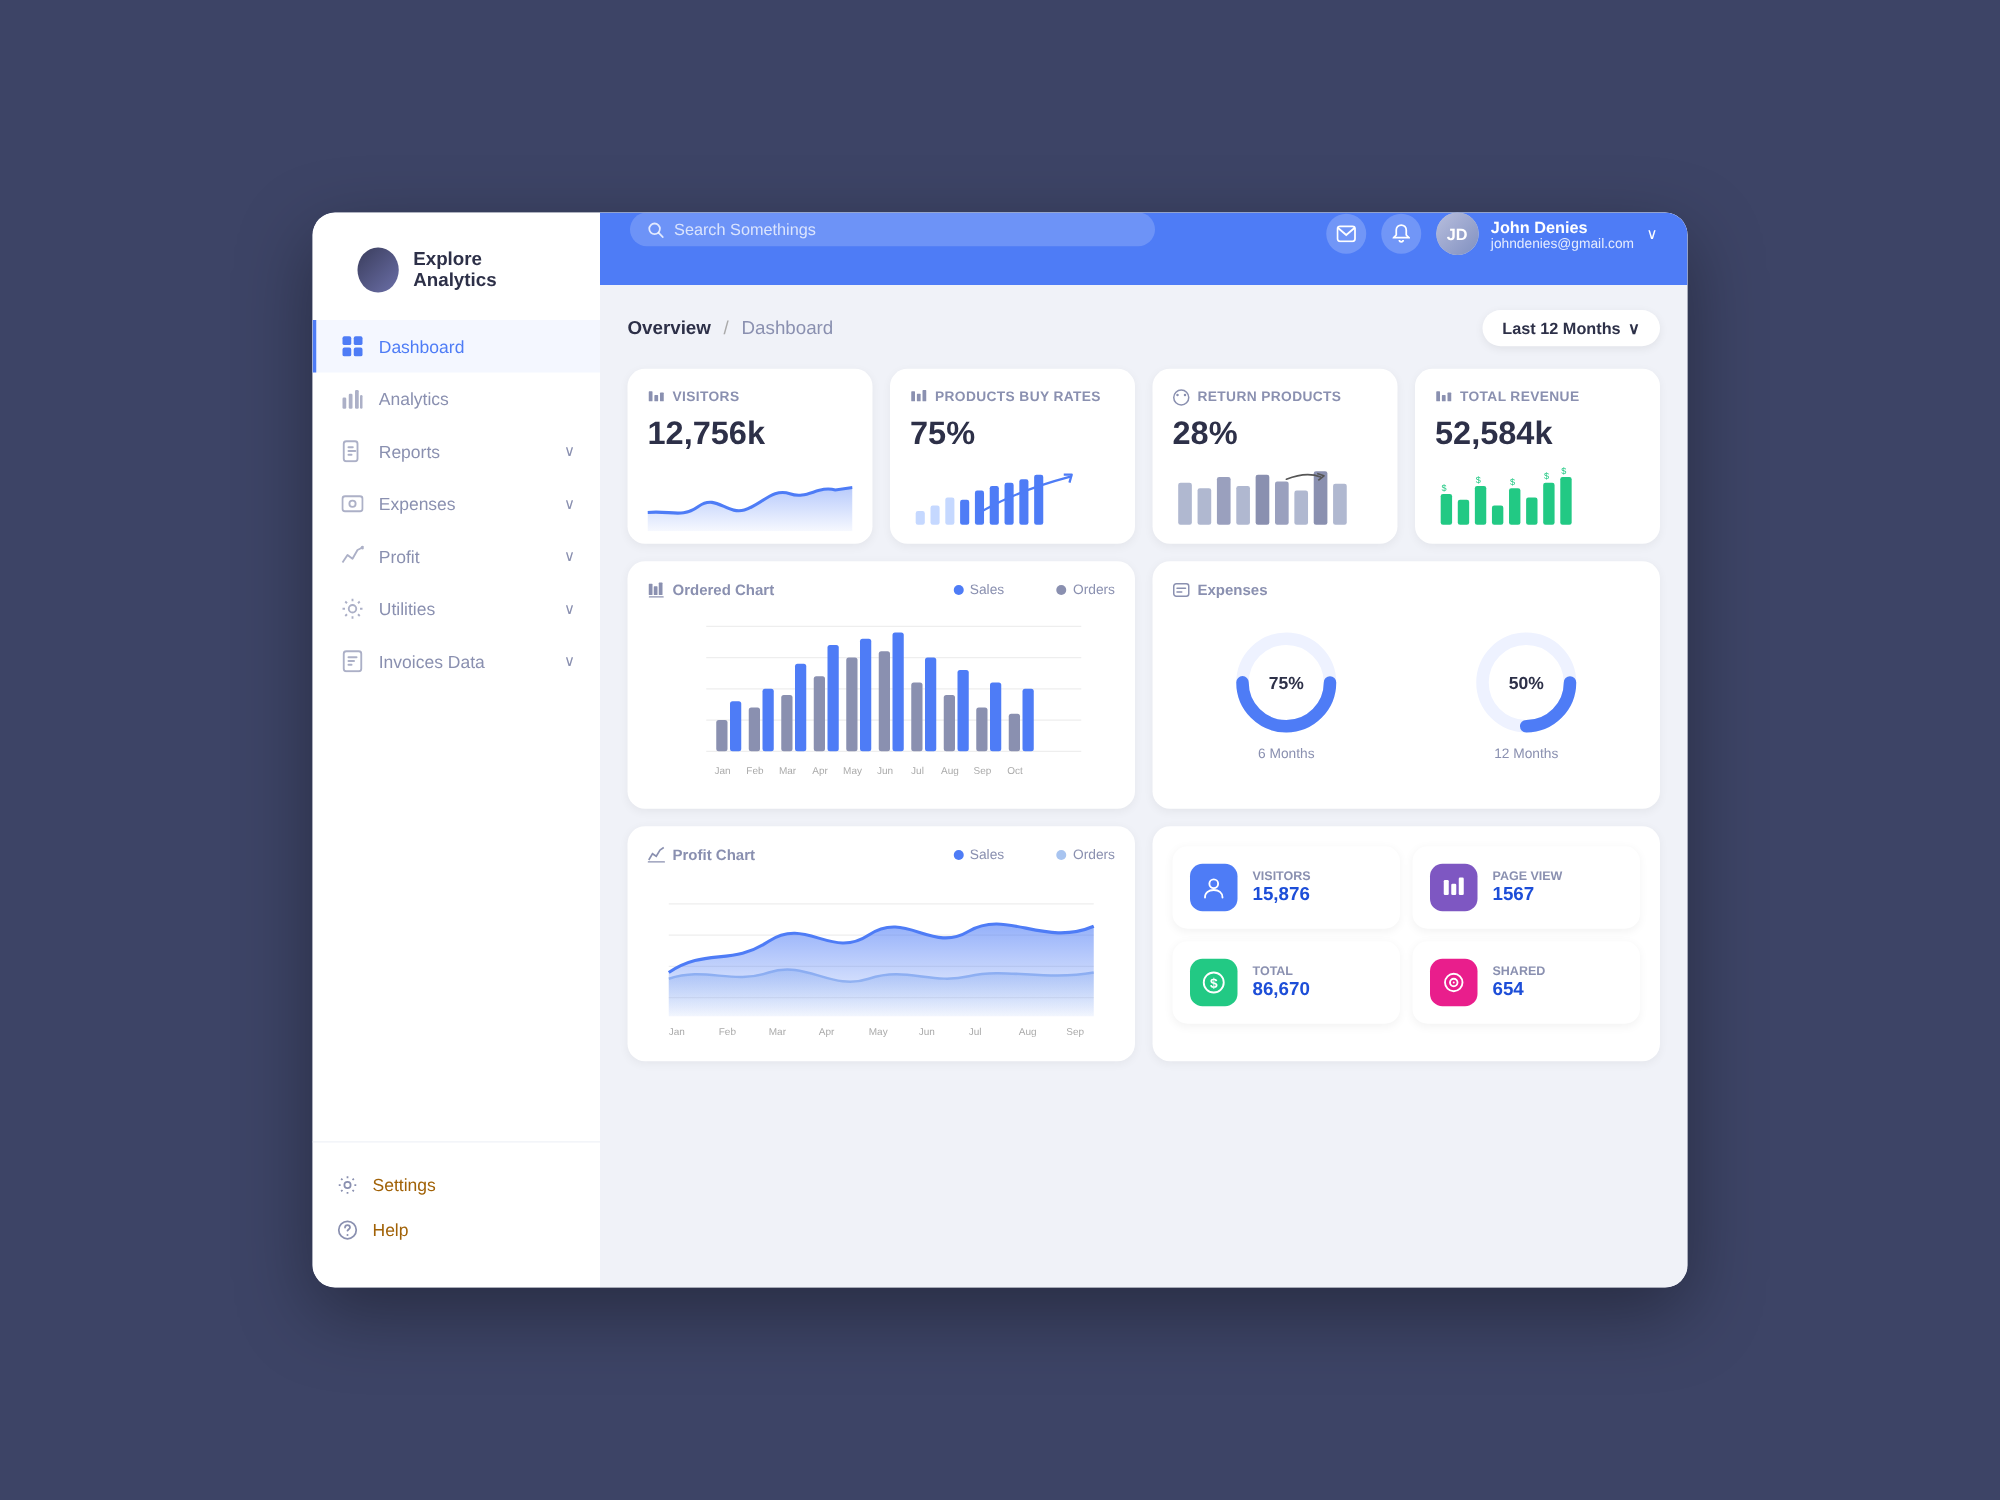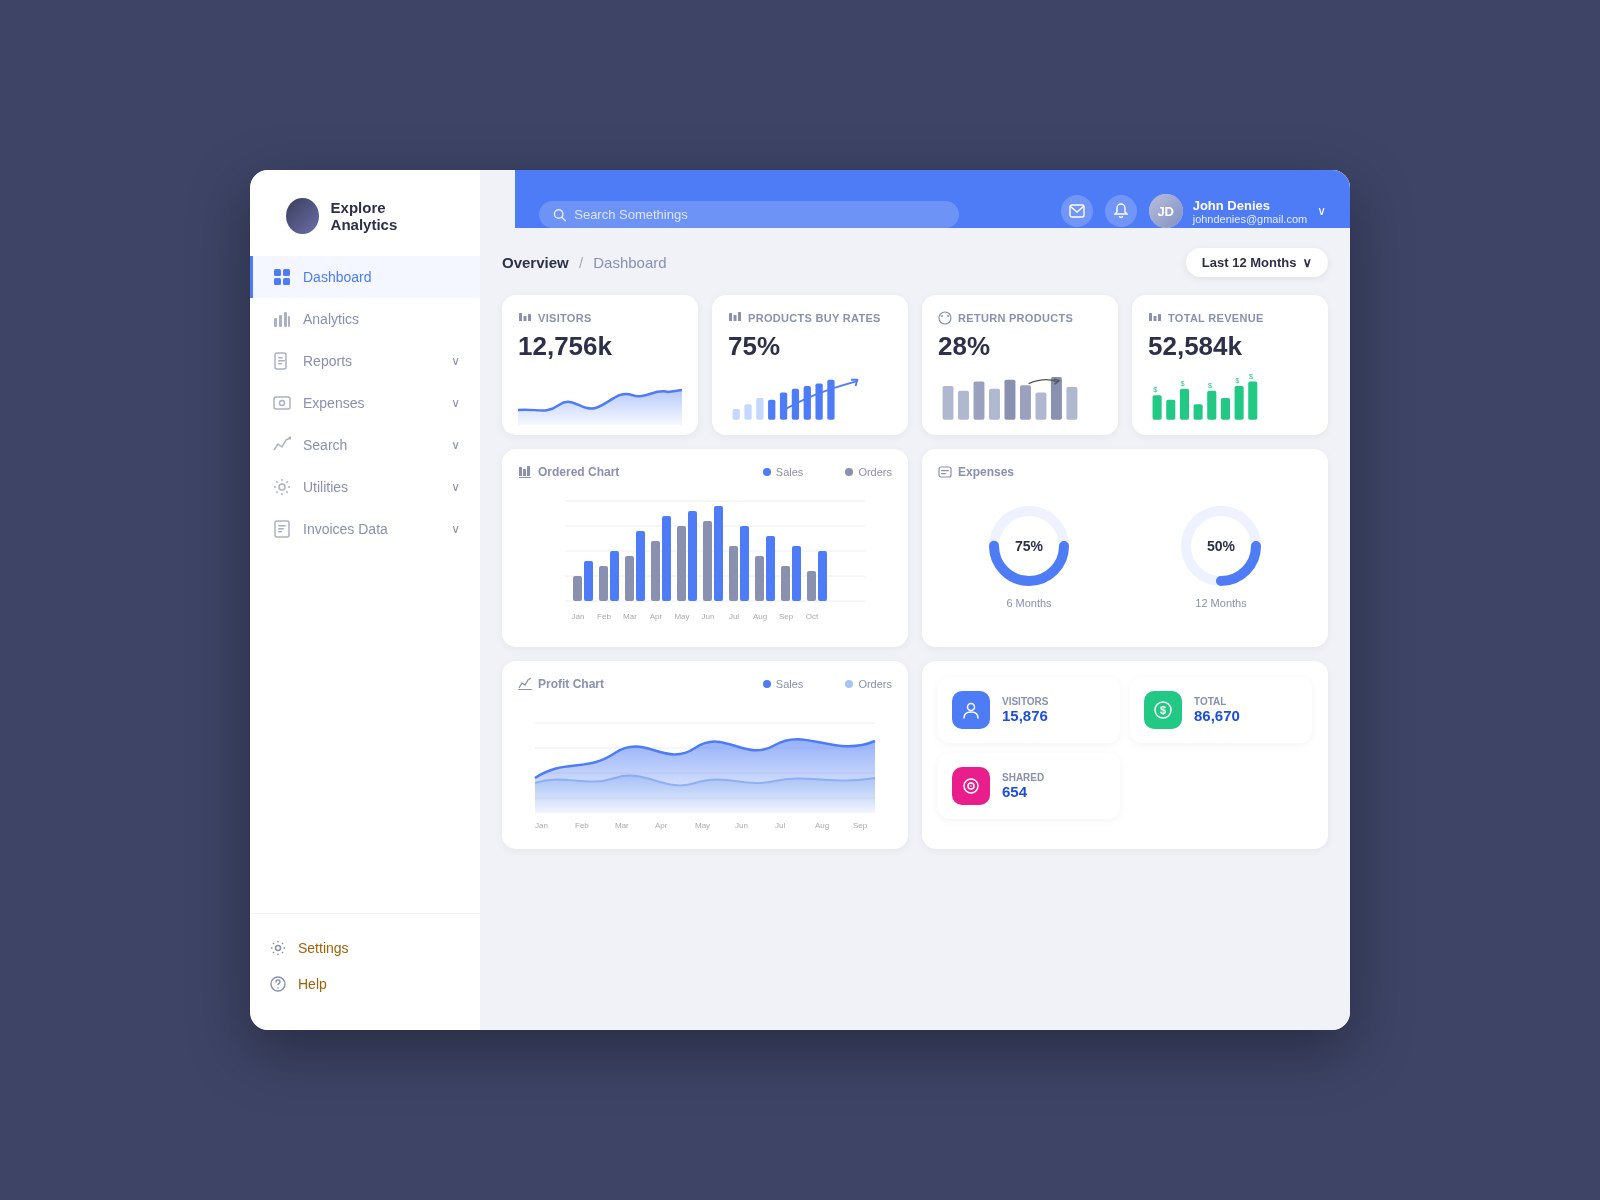--- a/index.html
+++ b/index.html
@@ -89,24 +89,23 @@
       flex: 1;
       display: flex;
       flex-direction: column;
       background: #f0f2f8;
     }
     
     .topbar {
       background: #4e7cf6;
       height: 58px;
       display: flex;
-      align-items: flex-end;
+      align-items: flex-start;
       padding: 0 24px;
       gap: 32px;
-      margin-left: 35px;
     }
     .search-box {
       flex: 1;
       display: flex;
       align-items: center;
       background: rgba(255,255,255,0.18);
       border-radius: 20px;
       padding: 6px 14px;
       gap: 8px;
       max-width: 420px;
@@ -329,21 +328,21 @@
         </svg>
         <span>Expenses</span>
         <span class="nav-arrow">∨</span>
       </div>
 
       <div class="nav-item">
         <svg class="nav-icon" viewBox="0 0 18 18" fill="none">
           <polyline points="1,14 5,8 9,11 13,4 17,2" stroke="#8a90b0" stroke-width="1.5" fill="none" stroke-linejoin="round"></polyline>
           <circle cx="17" cy="2" r="1.5" fill="#8a90b0"></circle>
         </svg>
-        <span>Search</span>
+        <span>Profit</span>
         <span class="nav-arrow">∨</span>
       </div>
 
       <div class="nav-item">
         <svg class="nav-icon" viewBox="0 0 18 18" fill="none">
           <circle cx="9" cy="9" r="3" stroke="#8a90b0" stroke-width="1.5" fill="none"></circle>
           <path d="M9 1v2M9 15v2M1 9h2M15 9h2M3.2 3.2l1.4 1.4M13.4 13.4l1.4 1.4M3.2 14.8l1.4-1.4M13.4 4.6l1.4-1.4" stroke="#8a90b0" stroke-width="1.5"></path>
         </svg>
         <span>Utilities</span>
         <span class="nav-arrow">∨</span>
@@ -712,20 +711,33 @@
                   <circle cx="10" cy="7" r="3.5" stroke="white" stroke-width="1.5" fill="none"></circle>
                   <path d="M3,18 C3,14 6,12 10,12 C14,12 17,14 17,18" stroke="white" stroke-width="1.5" fill="none" stroke-linecap="round"></path>
                 </svg>
               </div>
               <div>
                 <div class="stat-label">VISITORS</div>
                 <div class="stat-value">15,876</div>
               </div>
             </div>
 
+            <div class="stat-card">
+              <div class="stat-icon" style="background:#7e57c2">
+                <svg width="20" height="20" viewBox="0 0 20 20" fill="none">
+                  <rect x="2" y="4" width="4" height="12" rx="1" fill="white"></rect>
+                  <rect x="8" y="7" width="4" height="9" rx="1" fill="white"></rect>
+                  <rect x="14" y="2" width="4" height="14" rx="1" fill="white"></rect>
+                </svg>
+              </div>
+              <div>
+                <div class="stat-label">PAGE VIEW</div>
+                <div class="stat-value">1567</div>
+              </div>
+            </div>
 
             <div class="stat-card">
               <div class="stat-icon" style="background:#22c984">
                 <svg width="20" height="20" viewBox="0 0 20 20" fill="none">
                   <circle cx="10" cy="10" r="8" stroke="white" stroke-width="1.5" fill="none"></circle>
                   <text x="10" y="14" font-size="11" fill="white" text-anchor="middle" font-weight="bold">$</text>
                 </svg>
               </div>
               <div>
                 <div class="stat-label">TOTAL</div>

